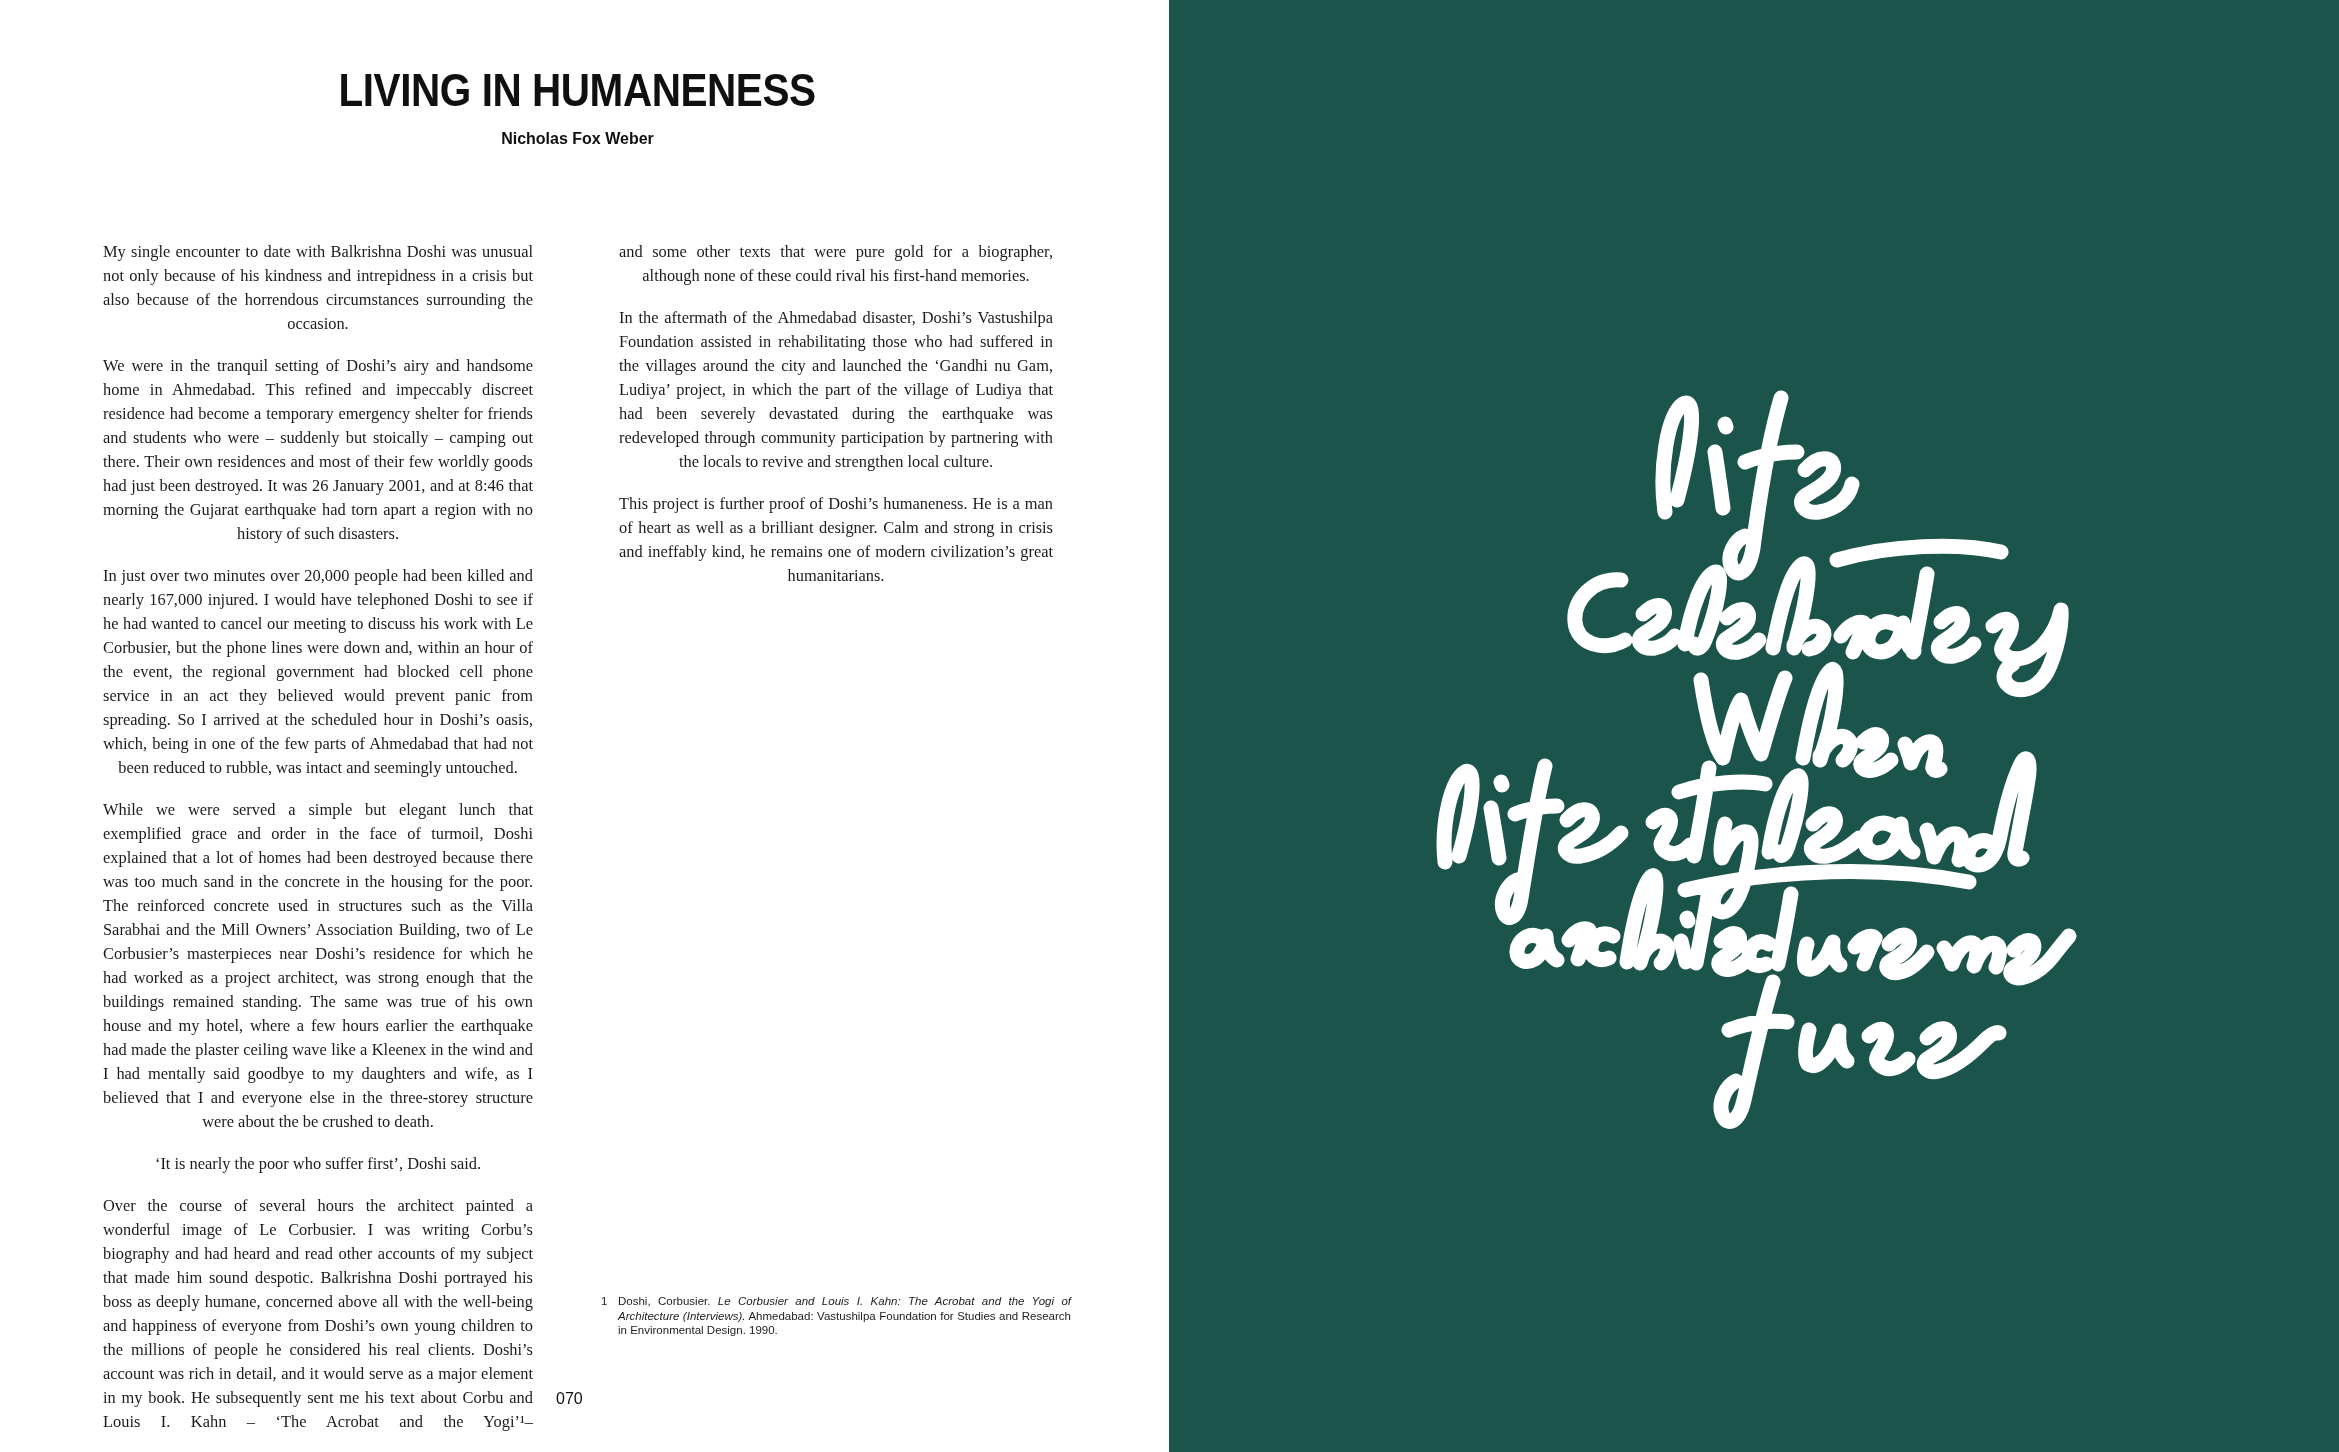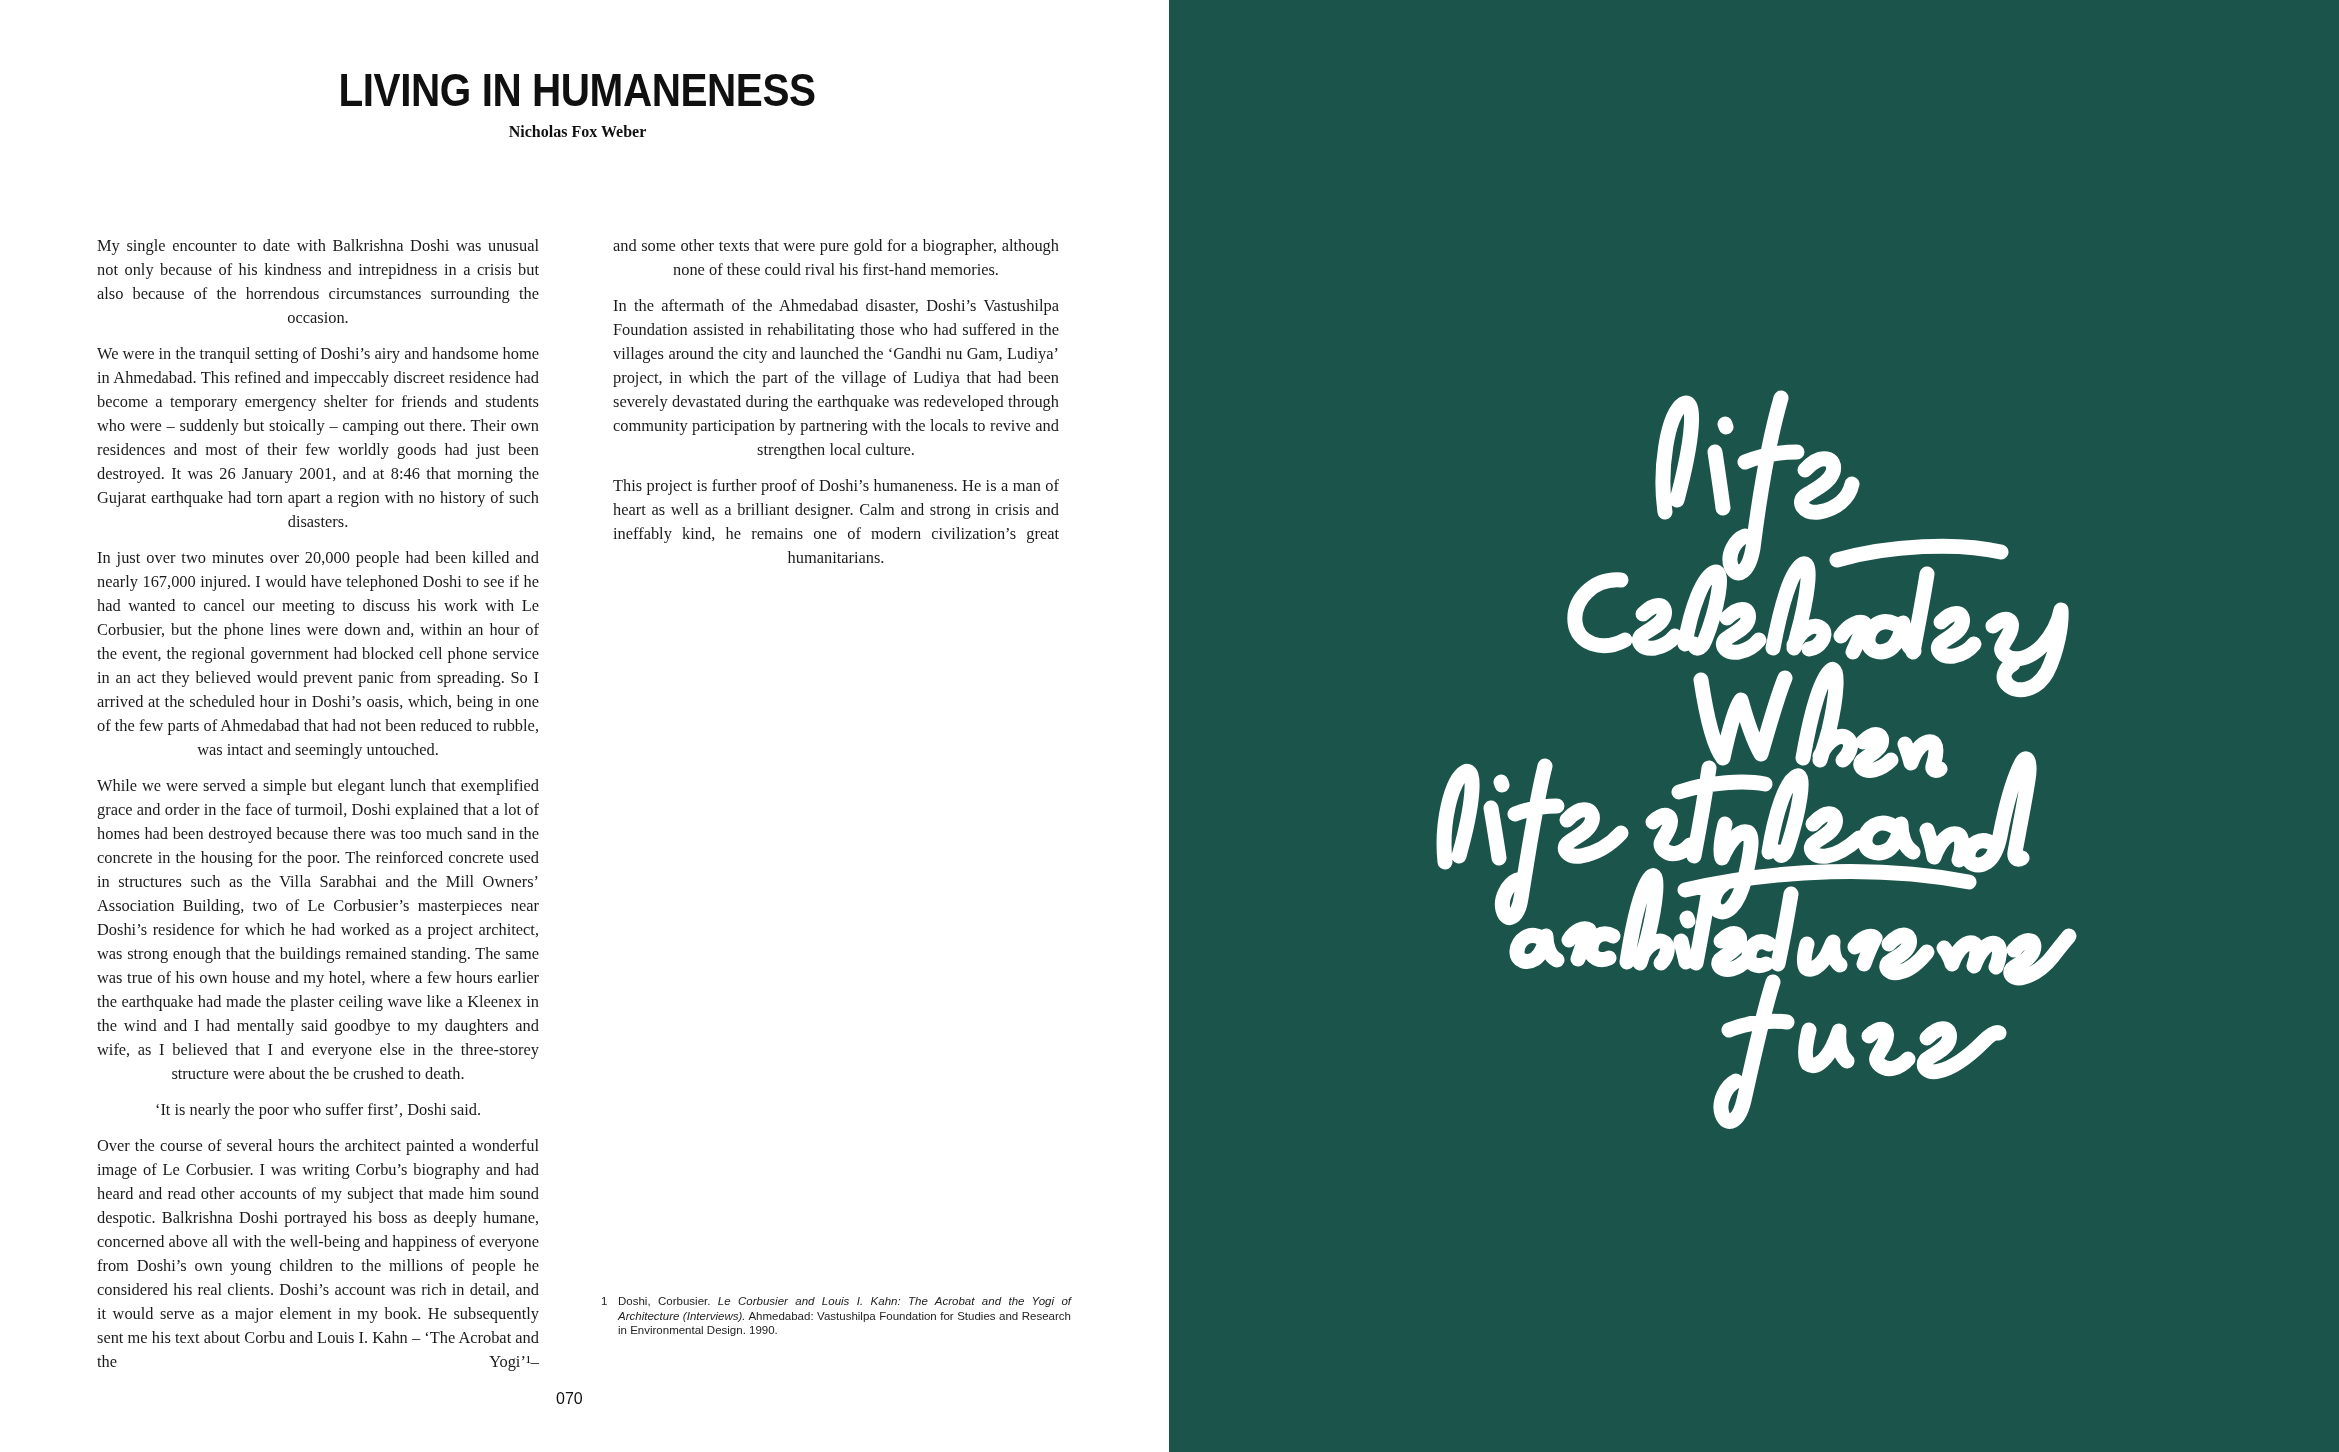--- a/index.html
+++ b/index.html
@@ -6,23 +6,23 @@
   .spread{
     position:relative;width:2339px;height:1452px;background:#a21caf;
     overflow:hidden;font-family:"Liberation Serif",serif;
   }
   .left-page{position:absolute;left:0;top:0;width:1169px;height:1452px;background:#ffffff;}
   .titleblock{position:absolute;left:85px;top:64px;width:985px;text-align:center;color:#101010;}
   .title{
     font-family:"Liberation Sans",sans-serif;font-weight:700;font-size:46px;line-height:52px;
     letter-spacing:-.5px;white-space:nowrap;display:inline-block;transform:scaleX(.88);transform-origin:center;
   }
-  .author{font-family:Liberation Serif, serif;font-weight:700;font-size:16px;line-height:18px;margin-top:7px;}
+  .author{font-family:Liberation Sans, sans-serif;font-weight:700;font-size:16px;line-height:18px;margin-top:14px;}
   .col{position:absolute;top:222px;color:#1b1b1b;font-size:16.4px;line-height:24px;}
-  .col p{margin:12px;text-align:justify;text-align-last:center;}
+  .col p{margin:18px;text-align:justify;text-align-last:center;}
   .col p.cont{text-align-last:justify;}
   .col1{left:85px;width:466px;}
   .col2{left:601px;width:470px;}
   .footnote{
     position:absolute;left:601px;top:1294px;width:470px;display:flex;
     font-family:"Liberation Sans",sans-serif;font-size:11.5px;line-height:14.5px;color:#222222;
   }
   .fn-marker{flex:none;width:17px;}
   .fn-text{flex:1;text-align:justify;}
   .fn-text .it{font-style:italic;}

